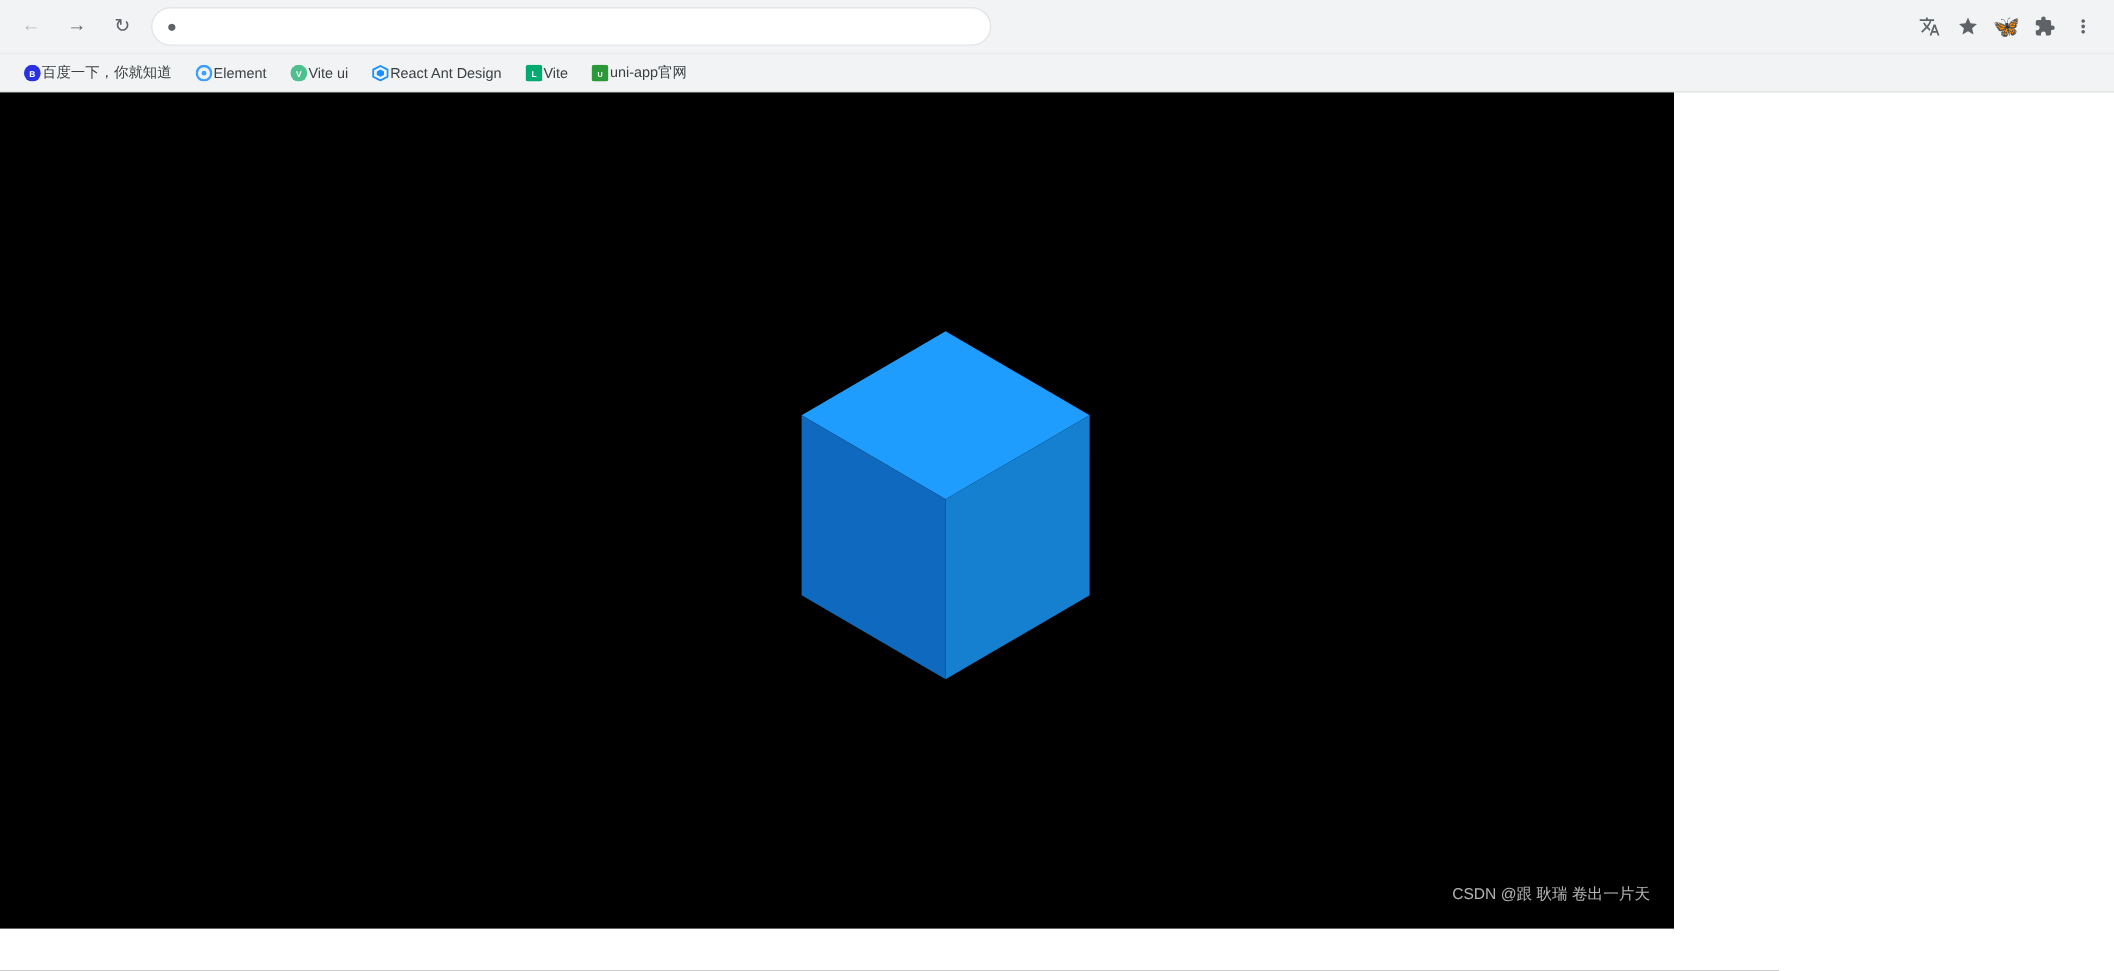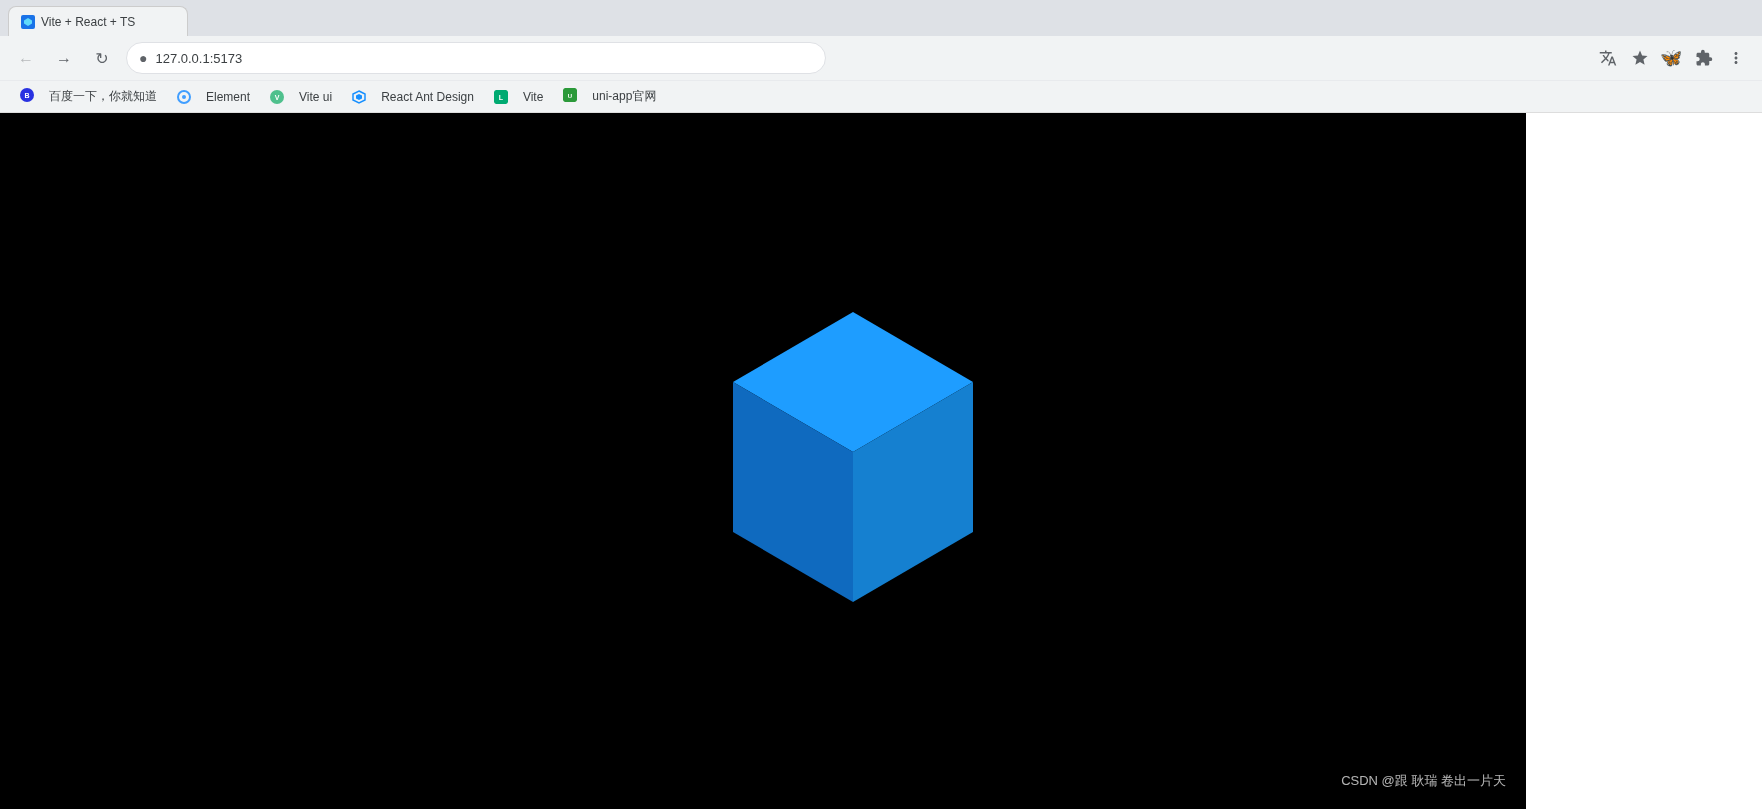--- a/index.html
+++ b/index.html
@@ -126,39 +126,39 @@
       background: #f1f3f4;
       border-top: 1px solid #e8eaed;
       display: flex;
       align-items: center;
       padding: 0 12px;
       gap: 4px;
       overflow: hidden;
     }
     .bookmark-item {
       display: flex;
-      align-items: flex-start;
-      gap: 15px;
+      align-items: center;
+      gap: 1px;
       padding: 4px 8px;
       border-radius: 4px;
       cursor: pointer;
       white-space: nowrap;
       font-size: 12px;
       color: #3c4043;
     }
     .bookmark-favicon {
       width: 14px;
       height: 14px;
       border-radius: 2px;
       flex-shrink: 0;
     }
 
     
     .page-content {
-      width: 1526px;
+      width: 1395px;
       height: 697px;
       background: #000;
       position: relative;
       overflow: hidden;
     }
 
     
     .cube-container {
       position: absolute;
       left: 50%;
@@ -184,39 +184,28 @@
     .butterfly-icon {
       color: #ff6600;
       font-size: 18px;
     }
   </style>
 </head>
 <body>
 
 <div class="browser-chrome">
 
-  <div class="tab-bar">
-    <div class="tab">
-      <div class="tab-favicon">
-        <svg width="10" height="10" viewBox="0 0 10 10">
-          <polygon points="5,1 9,3.5 9,6.5 5,9 1,6.5 1,3.5" fill="#61dafb" stroke="none"></polygon>
-        </svg>
-      </div>
-      <span class="tab-title">Vite + React + TS</span>
-    </div>
-  </div>
 
   <div class="address-bar">
     <button class="nav-btn disabled">←</button>
     <button class="nav-btn">→</button>
     <button class="nav-btn">↻</button>
 
     <div class="url-bar">
       <span class="url-icon">●</span>
-      <span class="url-text">127.0.0.1:5173</span>
     </div>
 
     <div class="toolbar-right">
       <button class="toolbar-btn">
         <svg width="18" height="18" viewBox="0 0 24 24" fill="#5f6368">
           <path d="M12.87 15.07l-2.54-2.51.03-.03A17.52 17.52 0 0 0 14.07 6H17V4h-7V2H8v2H1v2h11.17C11.5 7.92 10.44 9.75 9 11.35 8.07 10.32 7.3 9.19 6.69 8h-2c.73 1.63 1.73 3.17 2.98 4.56l-5.09 5.02L4 19l5-5 3.11 3.11.76-2.04zM18.5 10h-2L12 22h2l1.12-3h4.75L21 22h2l-4.5-12zm-2.62 7l1.62-4.33L19.12 17h-3.24z"></path>
         </svg>
       </button>
       <button class="toolbar-btn">
         <svg width="18" height="18" viewBox="0 0 24 24" fill="#5f6368">

